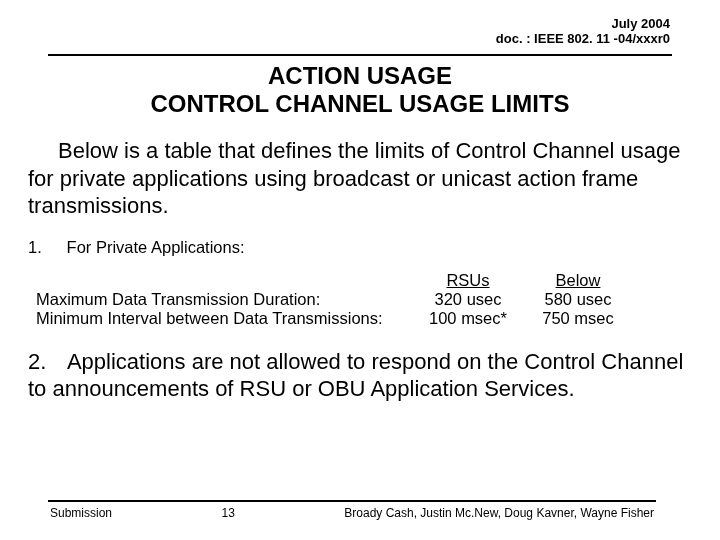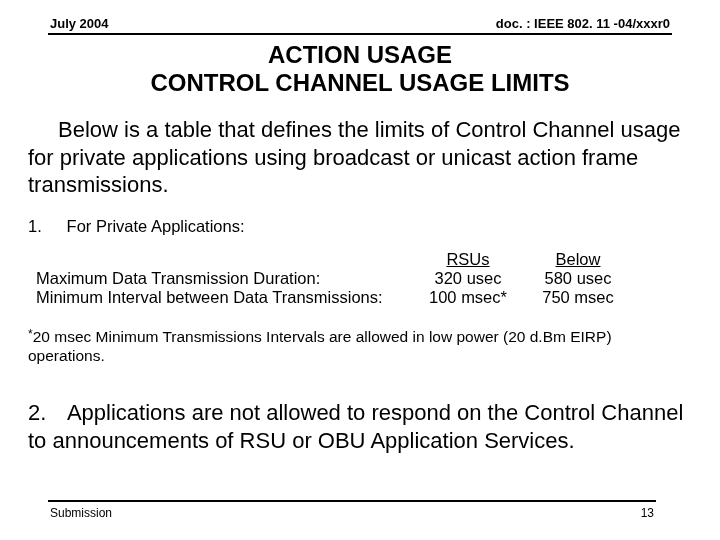--- a/index.html
+++ b/index.html
@@ -13,22 +13,23 @@
     position: relative;
   }
   .page {
     padding: 16px 28px 0 28px;
   }
   .header-row {
     display: flex;
     justify-content: space-between;
     align-items: flex-end;
     border-bottom: 2px solid #000;
-    padding: 0 2px 2px 2px;
+    padding: 0 2px 8px 2px;
     margin: 0 20px 6px 20px;
+    flex-direction: column;
   }
   .header-left {
     font-size: 13px;
     font-weight: bold;
   }
   .header-right {
     font-size: 13px;
     font-weight: bold;
   }
   .title {
@@ -119,30 +120,28 @@
       <td class="col">580 usec</td>
     </tr>
     <tr>
       <td class="lbl">Minimum Interval between Data Transmissions:</td>
       <td class="col">100 msec*</td>
       <td class="col">750 msec</td>
     </tr>
   </tbody>
     </table>
 
-  <p class="note">
-    <span class="sup">*</span><span>20 msec Minimum Transmissions Intervals are allowed in low power (20 d.Bm EIRP) operations.</span>
-  </p>
 
   <p class="para">
     <span class="num" style="text-indent:0">2.</span>
     <span>Applications are not allowed to respond on the Control Channel to announcements of RSU or OBU Application Services.</span>
   </p>
 
 </div>
 
 <div class="footer">
   <div class="footer-rule"></div>
   <div class="footer-row">
     <div>Submission</div>
     <div class="footer-center">13</div>
+    <div class="footer-right">Broady Cash, Justin Mc.New, Doug Kavner, Wayne Fisher</div>
   </div>
 </div>
 
 </body></html>

